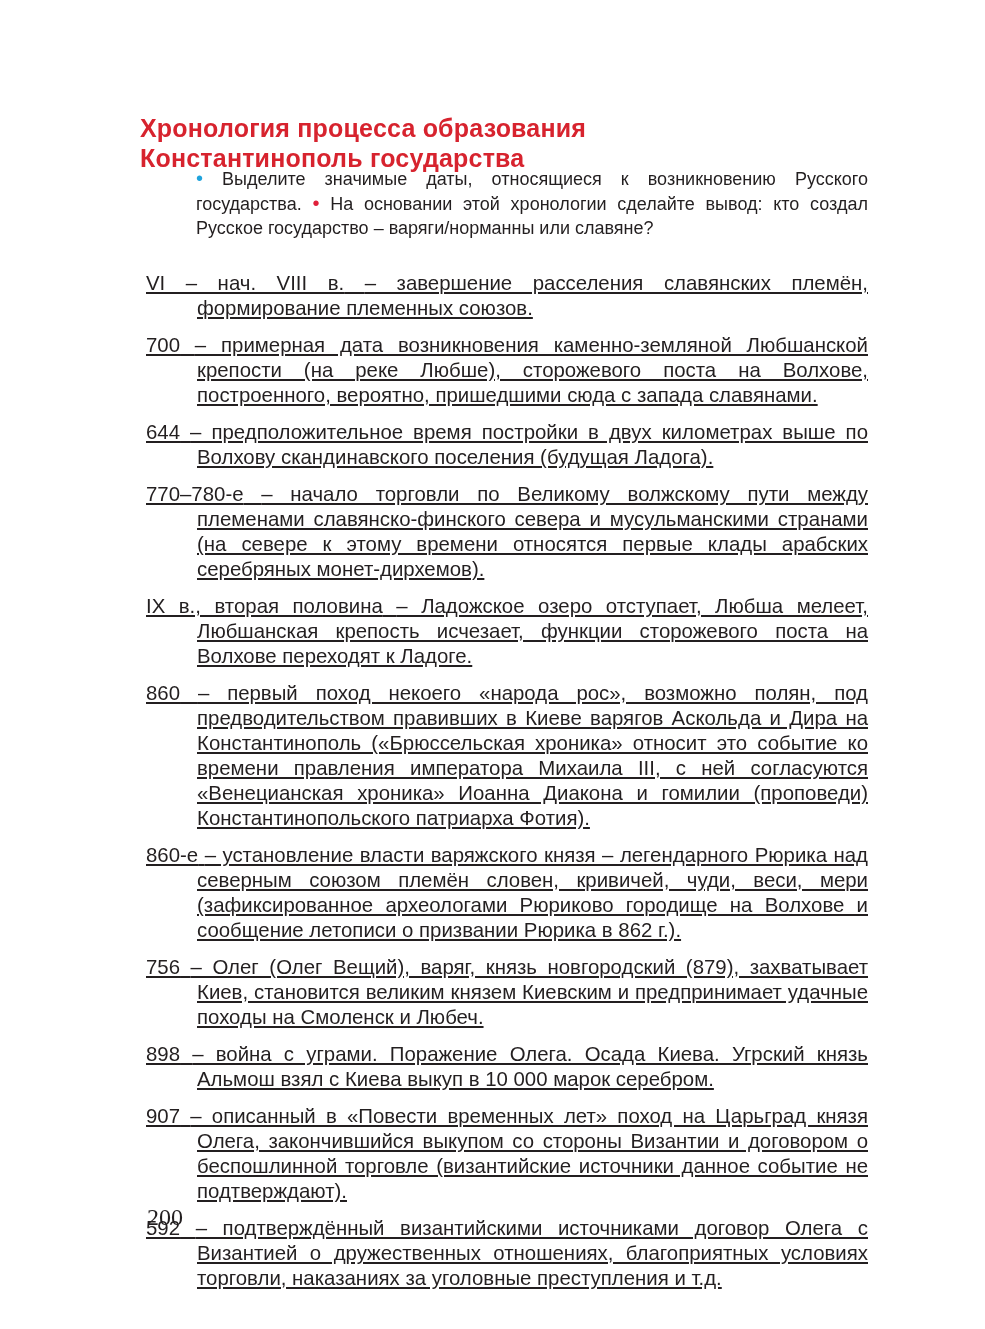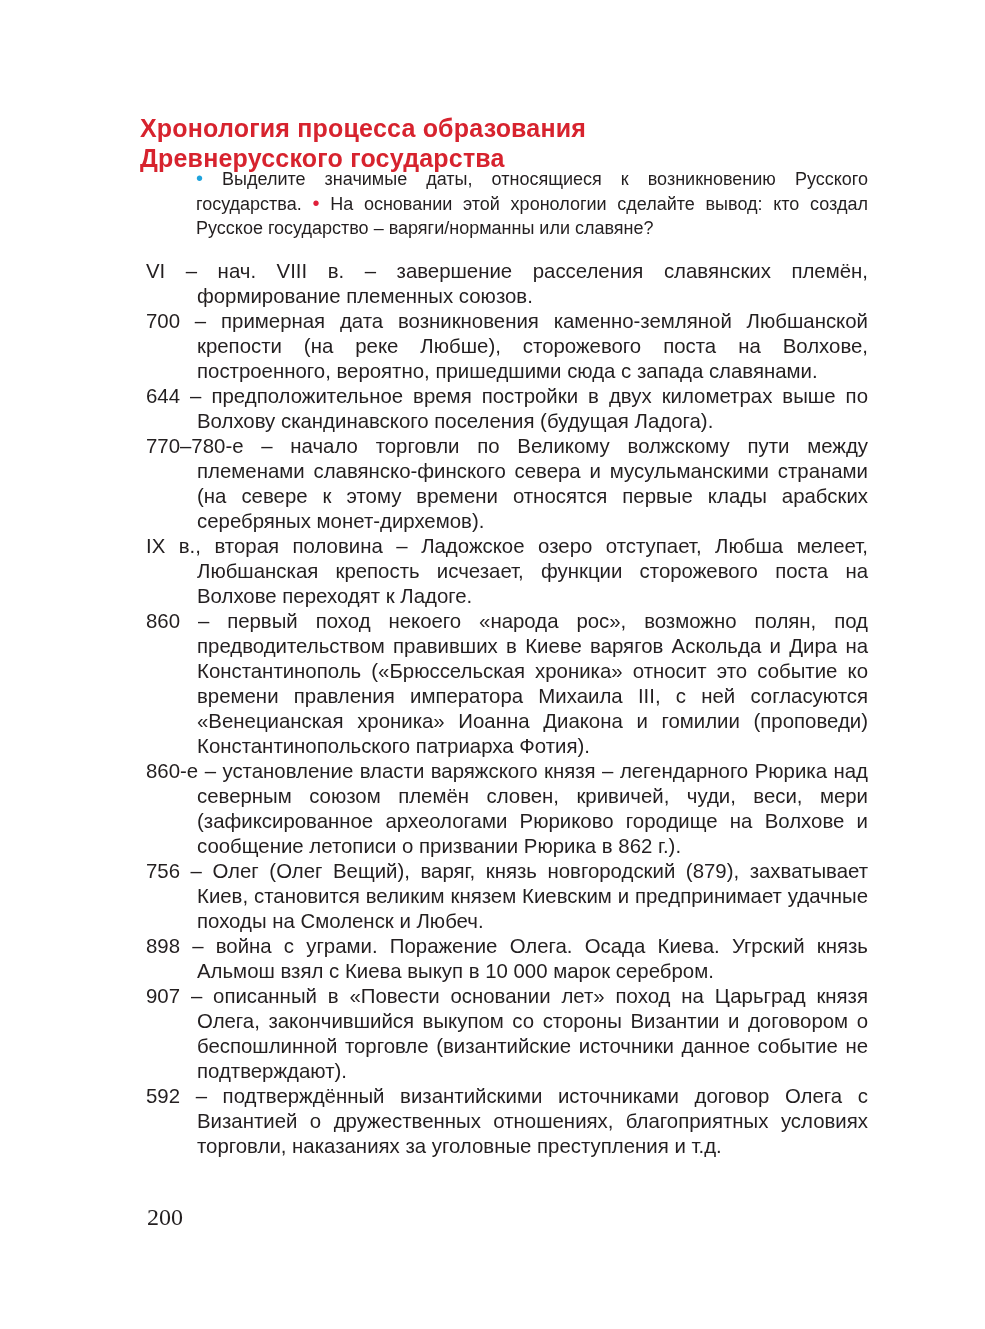--- a/index.html
+++ b/index.html
@@ -22,53 +22,54 @@
   .bullet-blue { color: #1fa3dc; font-size: 20px; }
   .bullet-red { color: #e0203a; font-size: 20px; }
   .timeline {
     position: absolute; left: 146px; width: 722px; top: 259px;
     margin: 0; padding: 0; list-style: none;
   }
   .entry {
     font-size: 20.4px; line-height: 25px;
     padding-left: 51px; text-indent: -51px;
     text-align: justify; text-align-last: left;
-    margin: 0 0 0 0;
+    margin: 12px 0 0 0;
+    text-decoration: underline;
   }
   .page-number {
     position: absolute; left: 147px; top: 1204px;
     font-family: "Liberation Serif", "DejaVu Serif", serif;
     font-size: 24px; color: #231f20; text-align: center;
   }
 </style>
 </head>
 <body>
 
 <div class="page">
 
   <div class="title">
     <div>Хронология процесса образования</div>
-    <div>Древнерусского государства</div>
+    <div>Константинополь государства</div>
   </div>
 
   <div class="task">
     <span class="bullet-blue">•</span>
     <span>Выделите значимые даты, относящиеся к возникновению Русского государства.</span>
     <span class="bullet-red">•</span>
     <span>На основании этой хронологии сделайте вывод: кто создал Русское государство – варяги/норманны или славяне?</span>
   </div>
 
   <ul class="timeline">
     <li class="entry"><span>VI – нач. VIII в.</span> <span>– завершение расселения славянских племён, формирование племенных союзов.</span></li>
     <li class="entry"><span>700</span> <span>– примерная дата возникновения каменно-земляной Любшанской крепости (на реке Любше), сторожевого поста на Волхове, построенного, вероятно, пришедшими сюда с запада славянами.</span></li>
     <li class="entry"><span>644</span> <span>– предположительное время постройки в двух километрах выше по Волхову скандинавского поселения (будущая Ладога).</span></li>
     <li class="entry"><span>770–780-е</span> <span>– начало торговли по Великому волжскому пути между племенами славянско-финского севера и мусульманскими странами (на севере к этому времени относятся первые клады арабских серебряных монет-дирхемов).</span></li>
     <li class="entry"><span>IX в., вторая половина</span> <span>– Ладожское озеро отступает, Любша мелеет, Любшанская крепость исчезает, функции сторожевого поста на Волхове переходят к Ладоге.</span></li>
     <li class="entry"><span>860</span> <span>– первый поход некоего «народа рос», возможно полян, под предводительством правивших в Киеве варягов Аскольда и Дира на Константинополь («Брюссельская хроника» относит это событие ко времени правления императора Михаила III, с ней согласуются «Венецианская хроника» Иоанна Диакона и гомилии (проповеди) Константинопольского патриарха Фотия).</span></li>
     <li class="entry"><span>860-е</span> <span>– установление власти варяжского князя – легендарного Рюрика над северным союзом племён словен, кривичей, чуди, веси, мери (зафиксированное археологами Рюриково городище на Волхове и сообщение летописи о призвании Рюрика в 862 г.).</span></li>
     <li class="entry"><span>756</span> <span>– Олег (Олег Вещий), варяг, князь новгородский (879), захватывает Киев, становится великим князем Киевским и предпринимает удачные походы на Смоленск и Любеч.</span></li>
     <li class="entry"><span>898</span> <span>– война с уграми. Поражение Олега. Осада Киева. Угрский князь Альмош взял с Киева выкуп в 10 000 марок серебром.</span></li>
-    <li class="entry"><span>907</span> <span>– описанный в «Повести основании лет» поход на Царьград князя Олега, закончившийся выкупом со стороны Византии и договором о беспошлинной торговле (византийские источники данное событие не подтверждают).</span></li>
+    <li class="entry"><span>907</span> <span>– описанный в «Повести временных лет» поход на Царьград князя Олега, закончившийся выкупом со стороны Византии и договором о беспошлинной торговле (византийские источники данное событие не подтверждают).</span></li>
     <li class="entry"><span>592</span> <span>– подтверждённый византийскими источниками договор Олега с Византией о дружественных отношениях, благоприятных условиях торговли, наказаниях за уголовные преступления и т.д.</span></li>
   </ul>
 
   <div class="page-number">200</div>
 </div>
 
 </body></html>

